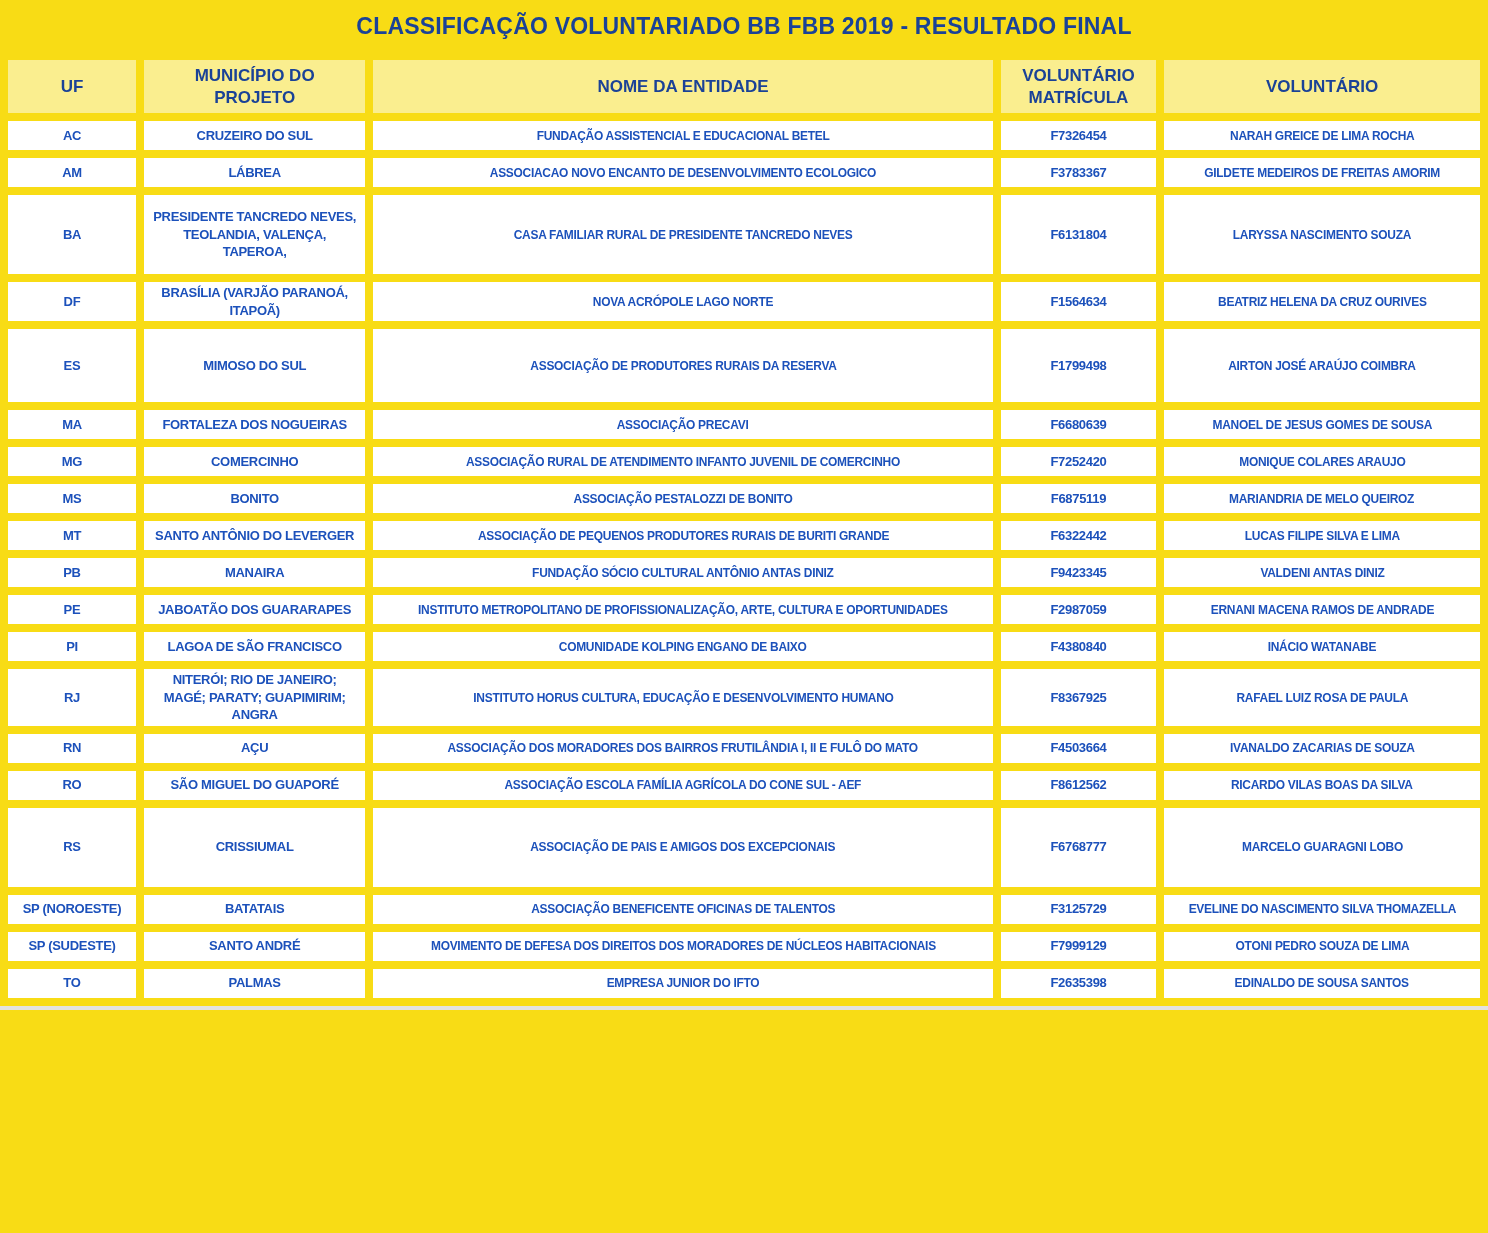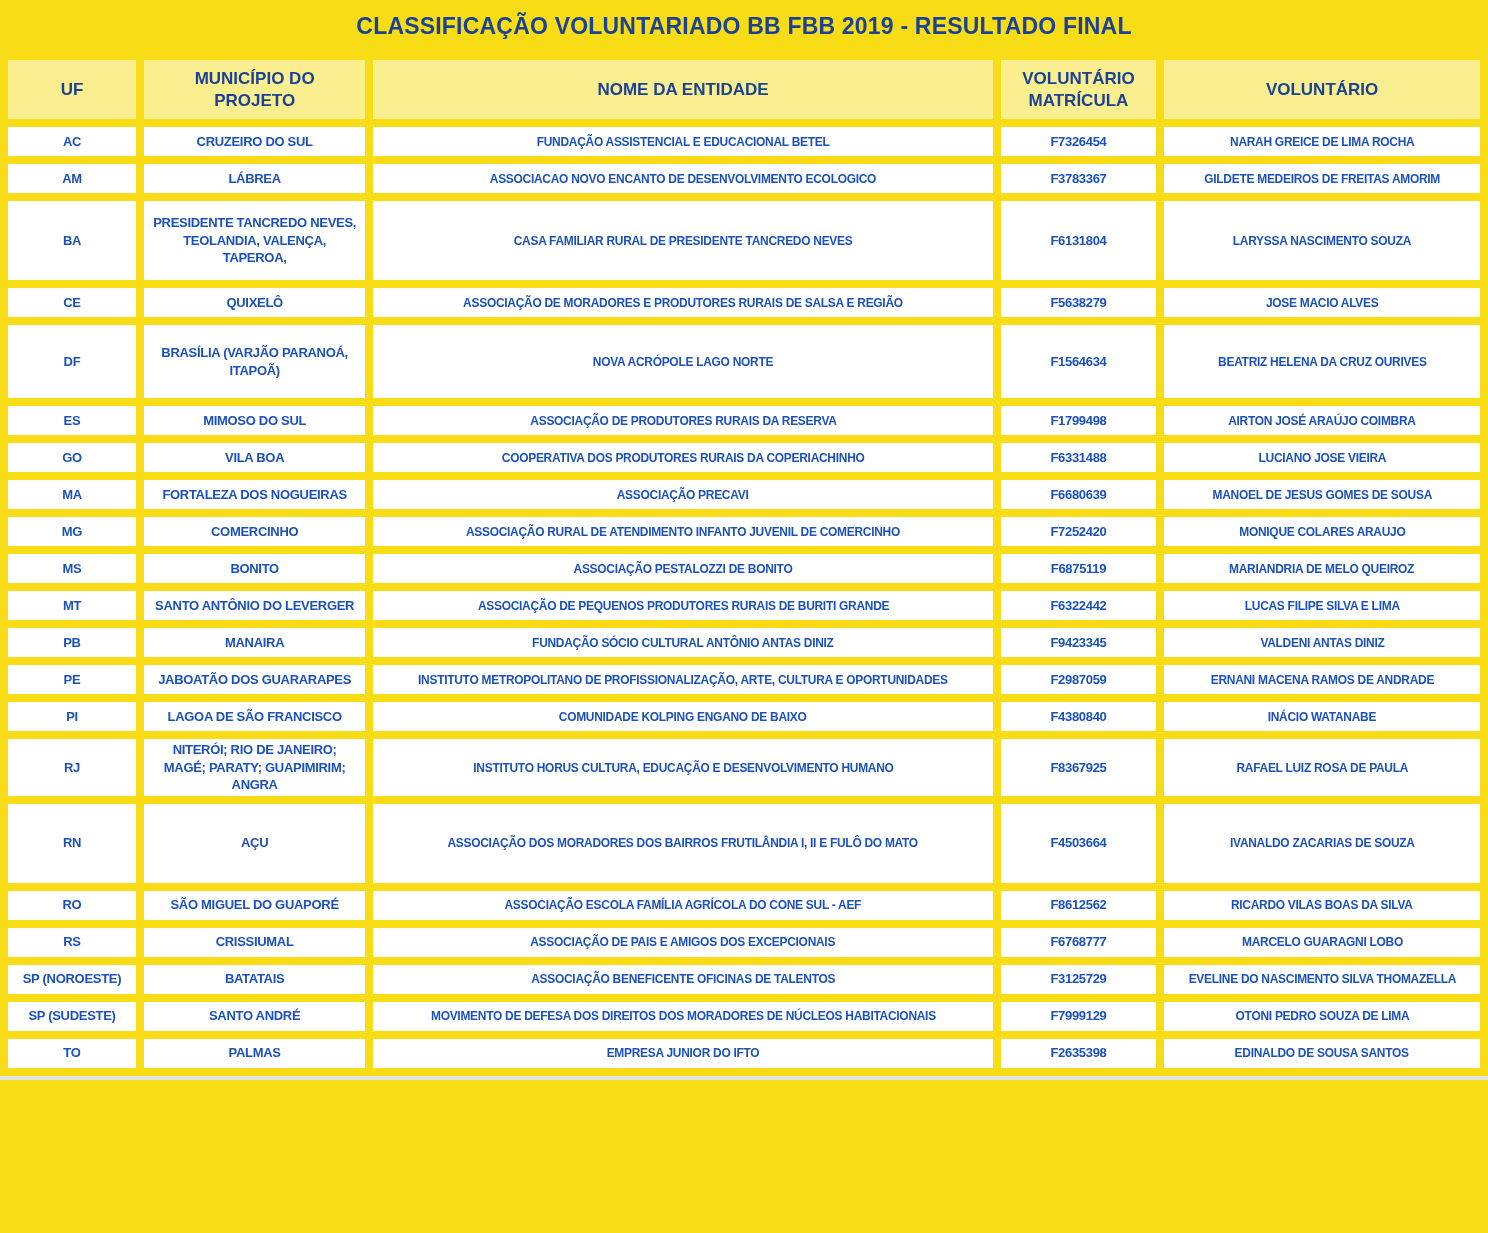--- a/index.html
+++ b/index.html
@@ -33,21 +33,21 @@
     width: 1488px;
     border-collapse: separate;
     border-spacing: 8px;
     background: #f8dc15;
   }
   col.c-uf        { width: 126px; }
   col.c-municipio { width: 218px; }
   col.c-entidade  { width: 610px; }
   col.c-matricula { width: 153px; }
   col.c-voluntario{ width: 311px; }
-  thead tr { height: 59px; }
+  thead tr { height: 53px; }
   thead th {
     background: #faee8f;
     color: #1a4297;
     font-size: 17px;
     font-weight: bold;
     text-align: center;
     vertical-align: middle;
     padding: 2px 8px;
     line-height: 1.25;
   }
@@ -120,48 +120,34 @@
     <td><span class="squeeze">GILDETE MEDEIROS DE FREITAS AMORIM</span></td>
   </tr>
         <tr>
     <td><span>BA</span></td>
     <td><span>PRESIDENTE TANCREDO NEVES, TEOLANDIA, VALENÇA, TAPEROA,</span></td>
     <td><span class="squeeze">CASA FAMILIAR RURAL DE PRESIDENTE TANCREDO NEVES</span></td>
     <td><span>F6131804</span></td>
     <td><span class="squeeze">LARYSSA NASCIMENTO SOUZA</span></td>
   </tr>
         <tr>
-    <td><span>CE</span></td>
-    <td><span>QUIXELÔ</span></td>
-    <td><span class="squeeze">ASSOCIAÇÃO DE MORADORES E PRODUTORES RURAIS DE SALSA E REGIÃO</span></td>
-    <td><span>F5638279</span></td>
-    <td><span class="squeeze">JOSE MACIO ALVES</span></td>
-  </tr>
-        <tr>
     <td><span>DF</span></td>
     <td><span>BRASÍLIA (VARJÃO PARANOÁ, ITAPOÃ)</span></td>
     <td><span class="squeeze">NOVA ACRÓPOLE LAGO NORTE</span></td>
     <td><span>F1564634</span></td>
     <td><span class="squeeze">BEATRIZ HELENA DA CRUZ OURIVES</span></td>
   </tr>
         <tr>
     <td><span>ES</span></td>
     <td><span>MIMOSO DO SUL</span></td>
     <td><span class="squeeze">ASSOCIAÇÃO DE PRODUTORES RURAIS DA RESERVA</span></td>
     <td><span>F1799498</span></td>
     <td><span class="squeeze">AIRTON JOSÉ ARAÚJO COIMBRA</span></td>
   </tr>
         <tr>
-    <td><span>GO</span></td>
-    <td><span>VILA BOA</span></td>
-    <td><span class="squeeze">COOPERATIVA DOS PRODUTORES RURAIS DA COPERIACHINHO</span></td>
-    <td><span>F6331488</span></td>
-    <td><span class="squeeze">LUCIANO JOSE VIEIRA</span></td>
-  </tr>
-        <tr>
     <td><span>MA</span></td>
     <td><span>FORTALEZA DOS NOGUEIRAS</span></td>
     <td><span class="squeeze">ASSOCIAÇÃO PRECAVI</span></td>
     <td><span>F6680639</span></td>
     <td><span class="squeeze">MANOEL DE JESUS GOMES DE SOUSA</span></td>
   </tr>
         <tr>
     <td><span>MG</span></td>
     <td><span>COMERCINHO</span></td>
     <td><span class="squeeze">ASSOCIAÇÃO RURAL DE ATENDIMENTO INFANTO JUVENIL DE COMERCINHO</span></td>

